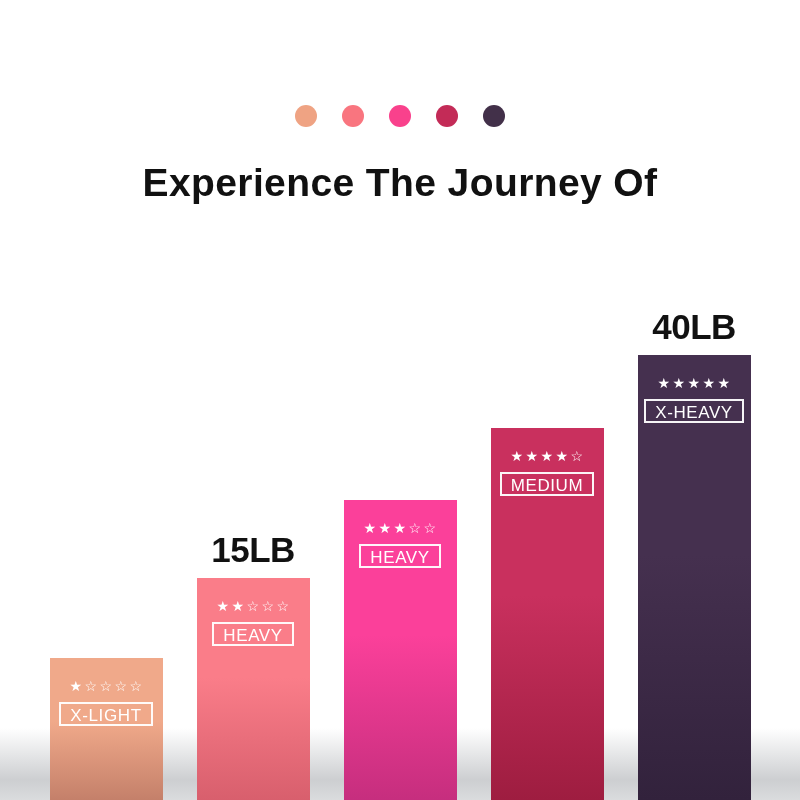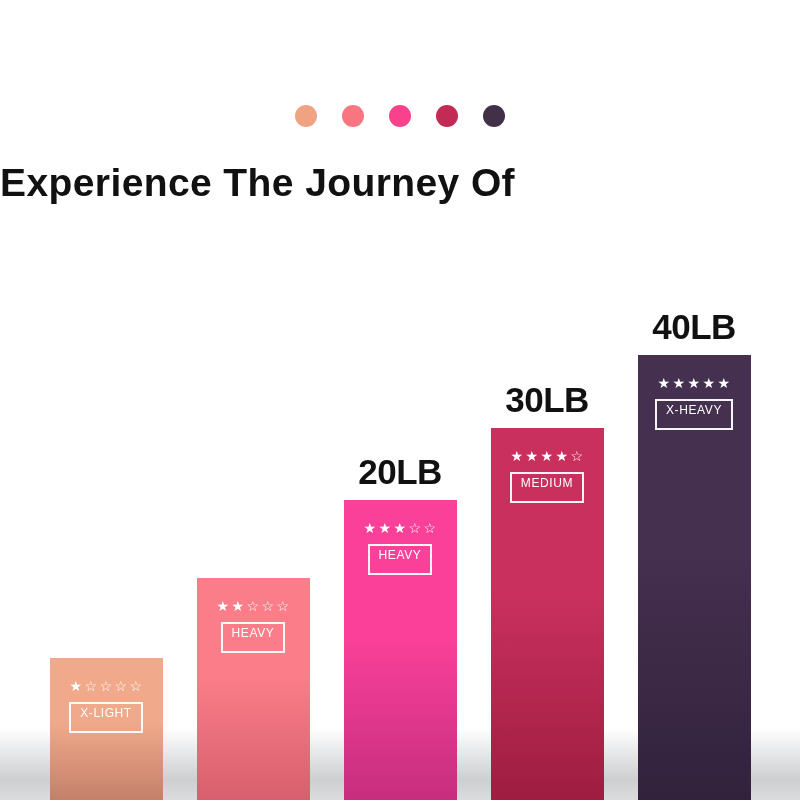--- a/index.html
+++ b/index.html
@@ -23,21 +23,21 @@
   
   .dots {
     position:absolute; top:105px; left:0; width:800px;
     display:flex; justify-content:center; align-items:center; gap:25px;
     z-index:3;
   }
   .dot { width:22px; height:22px; border-radius:50%; display:block; }
 
   
   .heading {
-    position:absolute; top:148px; left:0; width:800px; text-align:left;
+    position:absolute; top:148px; left:0; width:800px; text-align:center;
     z-index:3;
   }
   .heading .line {
     display:block;
     font-size:39px;
     font-weight:bold;
     color:#111111;
     letter-spacing:0.4px;
     line-height:70px;
     white-space:nowrap;
@@ -65,23 +65,23 @@
     padding-top:21px;
   }
   .stars {
     font-size:14px; line-height:14px; letter-spacing:2.4px;
     color:#ffffff; white-space:nowrap; margin-bottom:9px;
     text-indent:2px;
   }
   .tagbox {
     border:2px solid rgba(255,255,255,0.95);
     color:#ffffff;
-    font-size:12px;
+    font-size:17px;
     letter-spacing:0.6px;
-    padding:3px 9px 12px 9px;
+    padding:3px 9px 0 9px;
     white-space:nowrap;
     line-height:1;
   }
 </style>
 </head>
 <body>
 
 <div id="stage">
 
   <div class="floor"></div>
@@ -101,36 +101,35 @@
   <div class="chart">
 
     <div class="col">
       <div class="bar" style="height: 142px; background-image: linear-gradient(rgb(240, 169, 138) 0%, rgb(240, 169, 138) 45%, rgb(196, 128, 106) 100%);">
         <div class="stars">★☆☆☆☆</div>
         <div class="tagbox">X-LIGHT</div>
       </div>
     </div>
 
     <div class="col">
+      <div class="weight">15LB</div>
       <div class="bar" style="height: 222px; background-image: linear-gradient(rgb(250, 125, 137) 0%, rgb(250, 125, 137) 45%, rgb(216, 95, 109) 100%);">
         <div class="stars">★★☆☆☆</div>
         <div class="tagbox">HEAVY</div>
       </div>
     </div>
 
     <div class="col">
-      <div class="weight">20LB</div>
       <div class="bar" style="height: 300px; background-image: linear-gradient(rgb(251, 64, 154) 0%, rgb(251, 64, 154) 45%, rgb(198, 46, 126) 100%);">
         <div class="stars">★★★☆☆</div>
         <div class="tagbox">HEAVY</div>
       </div>
     </div>
 
     <div class="col">
-      <div class="weight">30LB</div>
       <div class="bar" style="height: 372px; background-image: linear-gradient(rgb(201, 48, 94) 0%, rgb(201, 48, 94) 45%, rgb(158, 29, 64) 100%);">
         <div class="stars">★★★★☆</div>
         <div class="tagbox">MEDIUM</div>
       </div>
     </div>
 
     <div class="col">
       <div class="weight">40LB</div>
       <div class="bar" style="height: 445px; background-image: linear-gradient(rgb(69, 48, 79) 0%, rgb(69, 48, 79) 45%, rgb(50, 34, 60) 100%);">
         <div class="stars">★★★★★</div>

